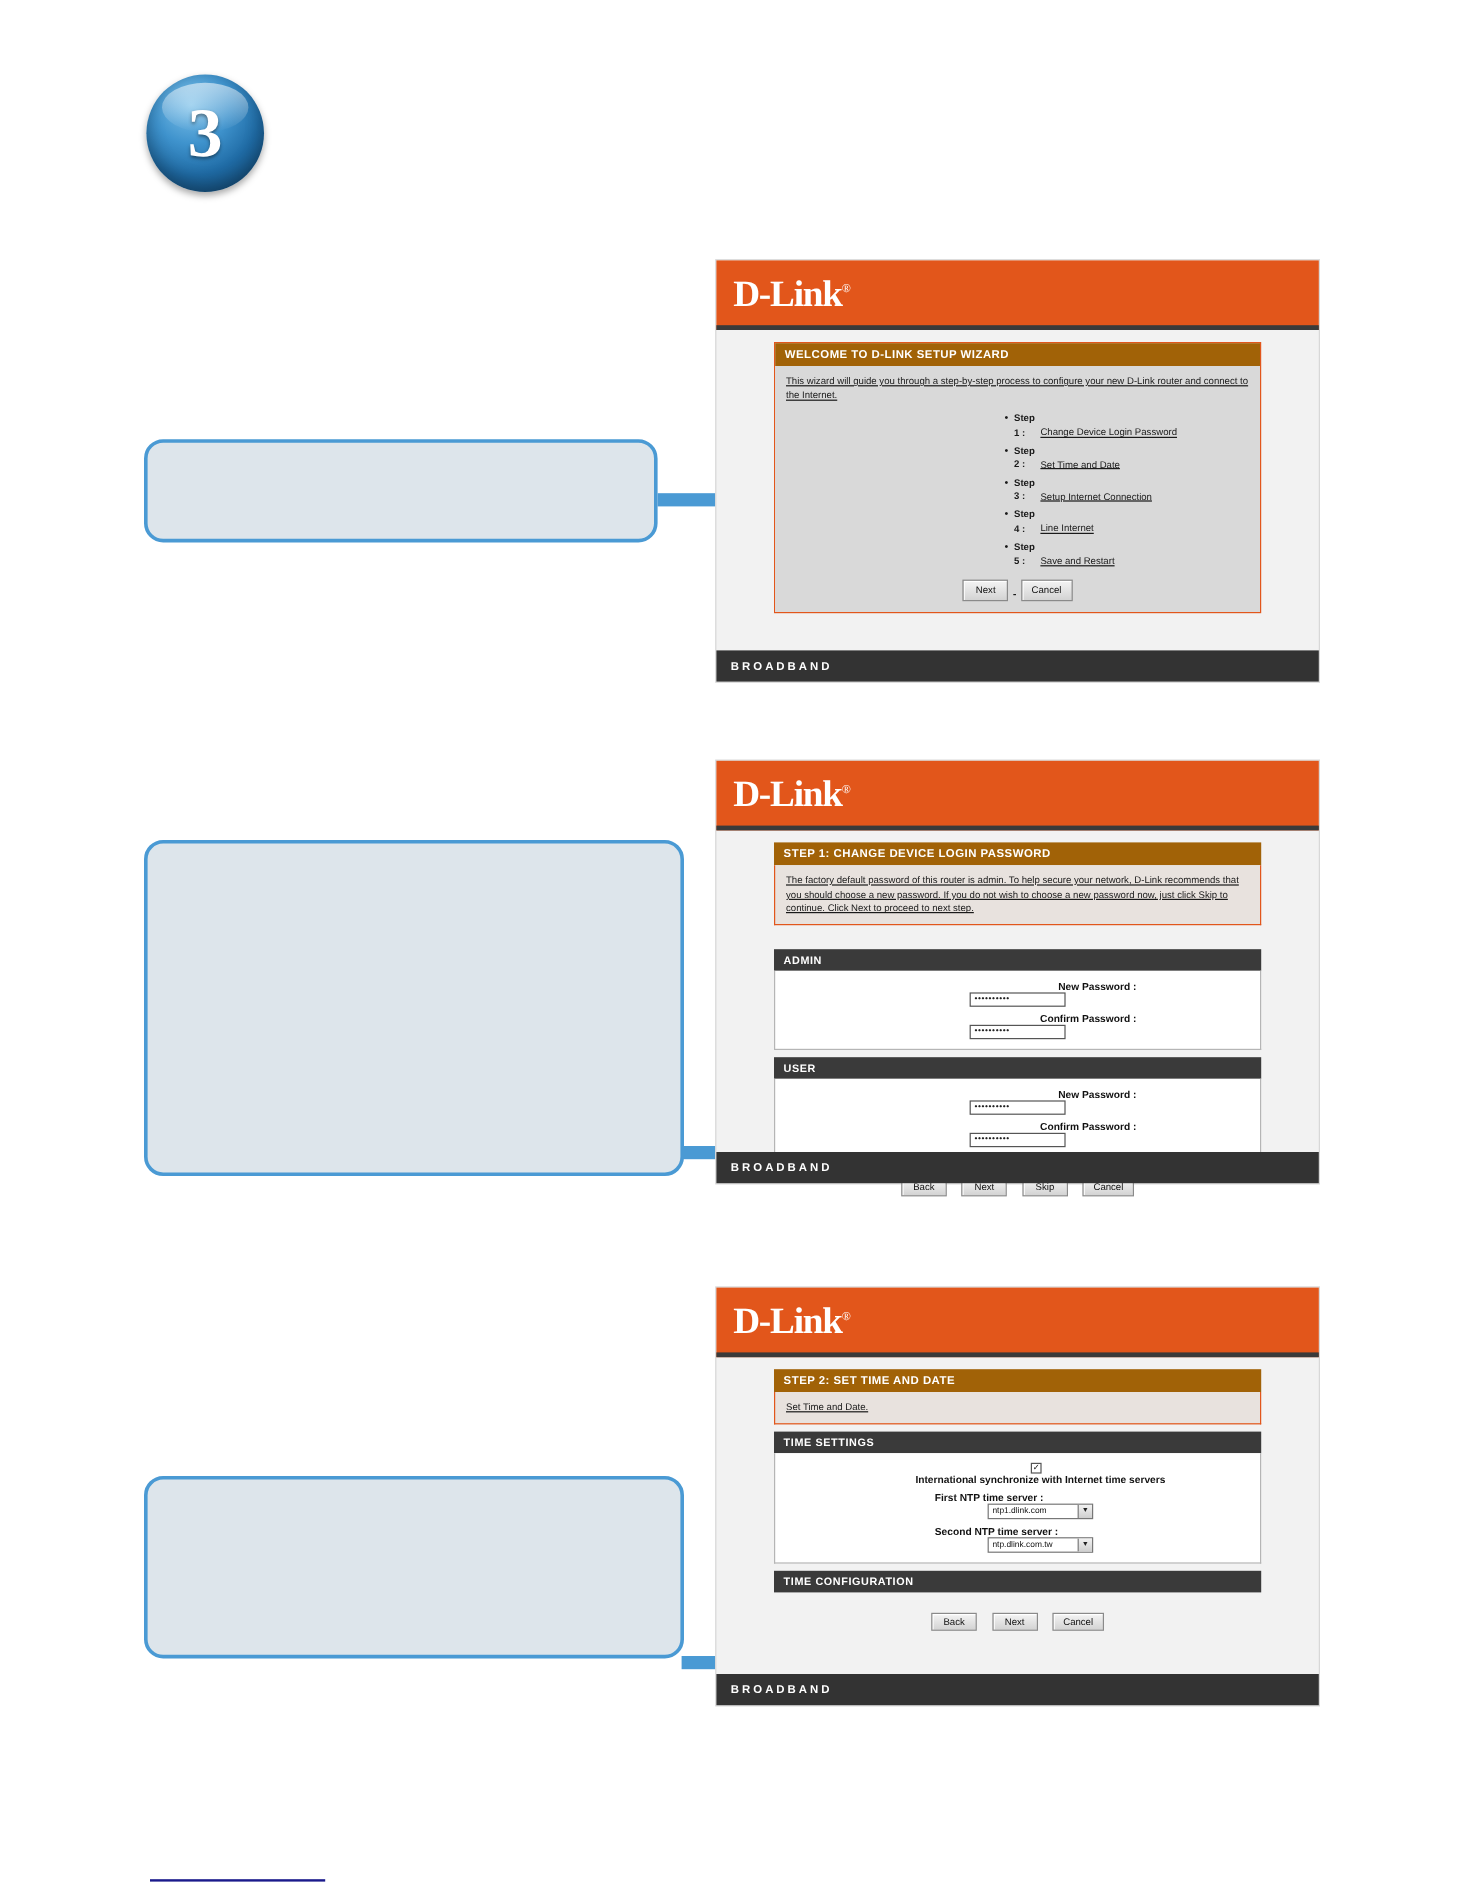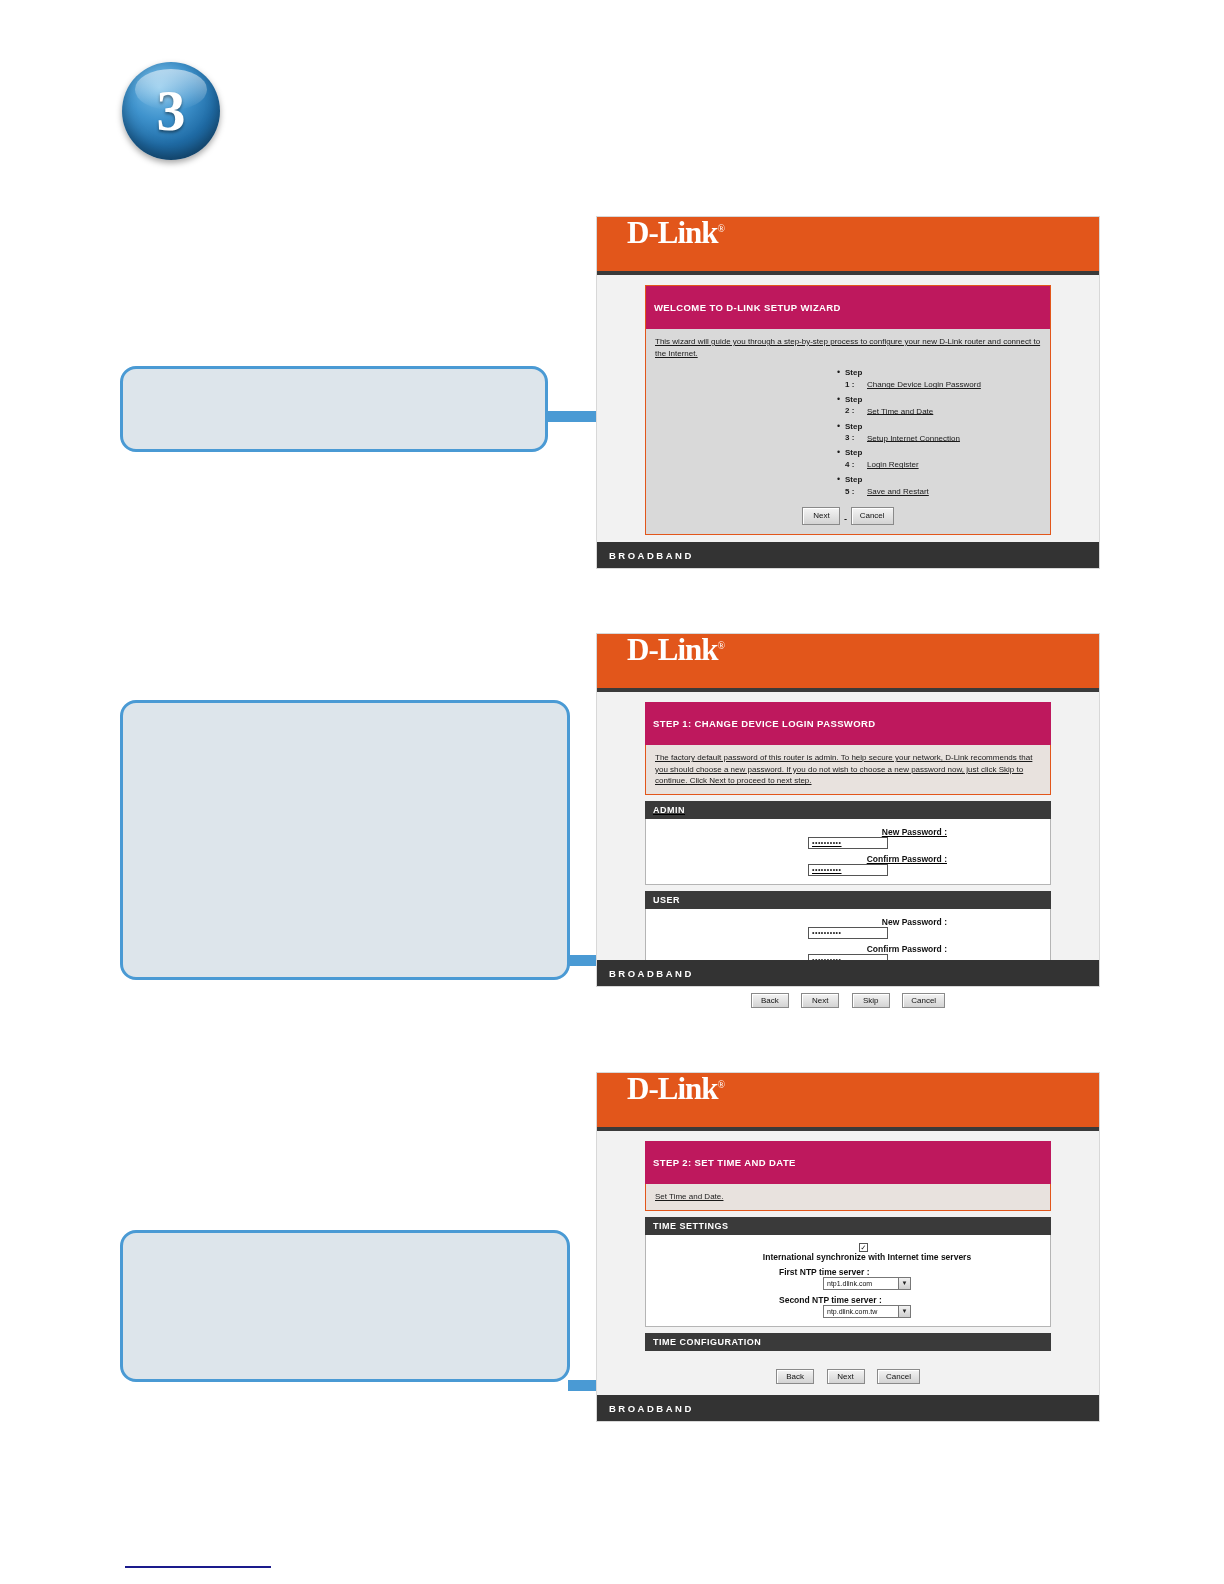--- a/index.html
+++ b/index.html
@@ -81,35 +81,35 @@
     background:#f2f2f2;
     border:1px solid #d8d8d8;
   }
   #panel-1 { top:216px; height:353px; }
   #panel-2 { top:633px; height:354px; }
   #panel-3 { top:1072px; height:350px; }
 
   .dlink-header {
     height:58px; background:#e2561b;
     border-bottom:4px solid #3a3a3a;
-    display:flex; padding-left:30px;
+    display:flex; align-items:center; padding-left:14px;
   }
   .dlink-logo {
     color:#ffffff; font-family:"Liberation Serif", serif;
     font-weight:bold; font-size:31px; letter-spacing:-1px;
     position:relative; line-height:1;
   }
   .dlink-logo sup{ font-size:10px; vertical-align:super; font-weight:normal; }
 
   .router-body { padding:10px 48px 0 48px; }
 
   .sec-orange-title {
-    background:#be185d; color:#ffffff;
+    background:#a16207; color:#ffffff;
     font-size:9.5px; font-weight:bold; letter-spacing:.4px;
-    padding:16px 8px;
+    padding:4px 8px;
   }
   .sec-orange-body {
     background:#e8e2de; border:1px solid #e2561b; border-top:none;
     padding:7px 9px; font-size:8px; color:#1a1a1a; line-height:1.45;text-decoration:underline;
   }
   .panel1-card { border:1px solid #e2561b; }
   .panel1-card .sec-orange-body{ border:none; background:#d9d9d9; }
 
   .step-list { margin:8px 0 6px 0; padding:0; list-style:none; }
   .step-list li{
@@ -230,21 +230,21 @@
 
   <div class="router-body">
     <div class="panel1-card">
       <div class="sec-orange-title">WELCOME TO D-LINK SETUP WIZARD</div>
       <div class="sec-orange-body">
         <div>This wizard will guide you through a step-by-step process to configure your new D-Link router and connect to the Internet.</div>
         <ul class="step-list">
           <li><span class="sl">Step 1 :</span><span>Change Device Login Password</span></li>
           <li><span class="sl">Step 2 :</span><span>Set Time and Date</span></li>
           <li><span class="sl">Step 3 :</span><span>Setup Internet Connection</span></li>
-          <li><span class="sl">Step 4 :</span><span>Login Register</span></li>
+          <li><span class="sl">Step 4 :</span><span>Line Internet</span></li>
           <li><span class="sl">Step 5 :</span><span>Save and Restart</span></li>
         </ul>
         <div class="btn-row" style="padding:4px 0 2px 0;">
           <span class="ubtn">Next</span>
           <span class="ubtn">Cancel</span>
         </div>
       </div>
     </div>
   </div>
 
@@ -256,21 +256,21 @@
 <div class="router" id="panel-2">
 
   <div class="dlink-header">
     <div class="dlink-logo"><span>D-Link</span><sup>®</sup></div>
   </div>
 
   <div class="router-body">
     <div class="sec-orange-title">STEP 1: CHANGE DEVICE LOGIN PASSWORD</div>
     <div class="sec-orange-body">The factory default password of this router is admin. To help secure your network, D-Link recommends that you should choose a new password. If you do not wish to choose a new password now, just click Skip to continue. Click Next to proceed to next step.</div>
 
-    <div style="margin-top:6px;text-decoration:underline;">
+    <div style="margin-top:20px;">
       <div class="sec-dark-title">ADMIN</div>
       <div class="sec-white-body">
         <div class="frow">
           <div class="flabel">New Password :</div>
           <div class="pw-input">••••••••••</div>
         </div>
         <div class="frow">
           <div class="flabel">Confirm Password :</div>
           <div class="pw-input">••••••••••</div>
         </div>

